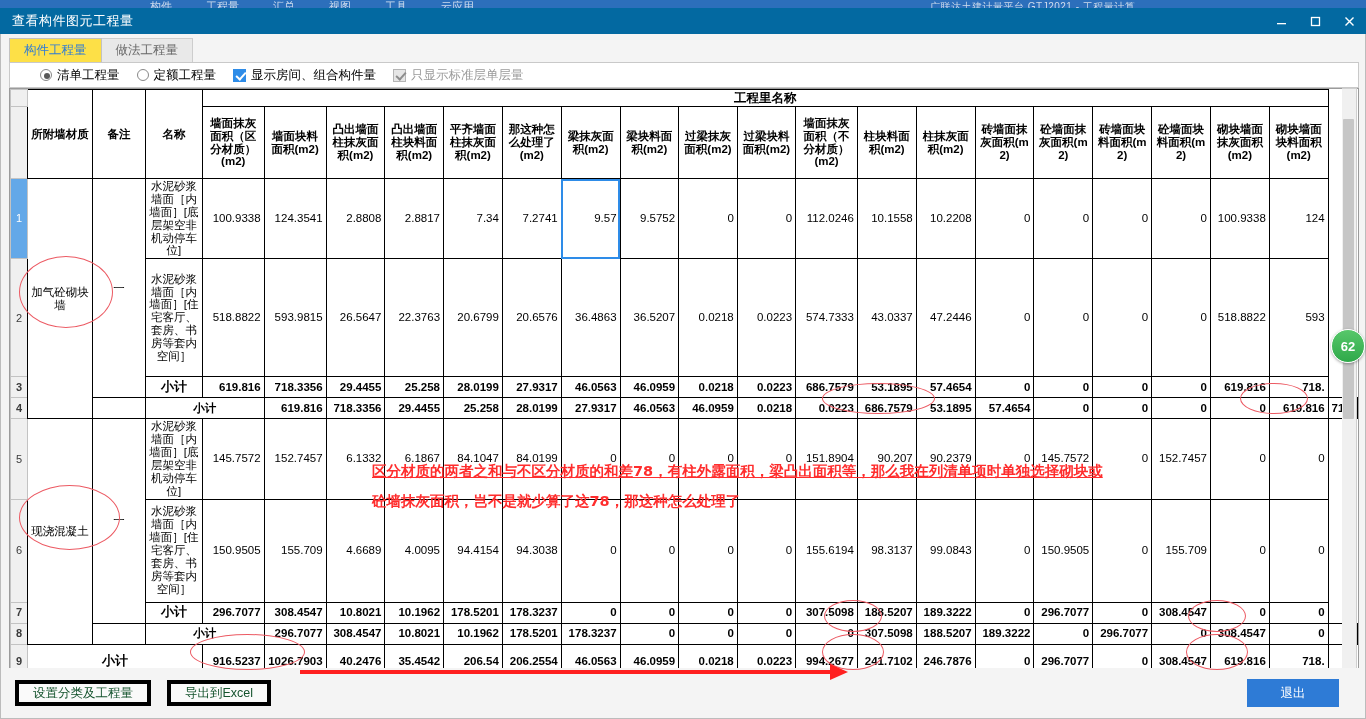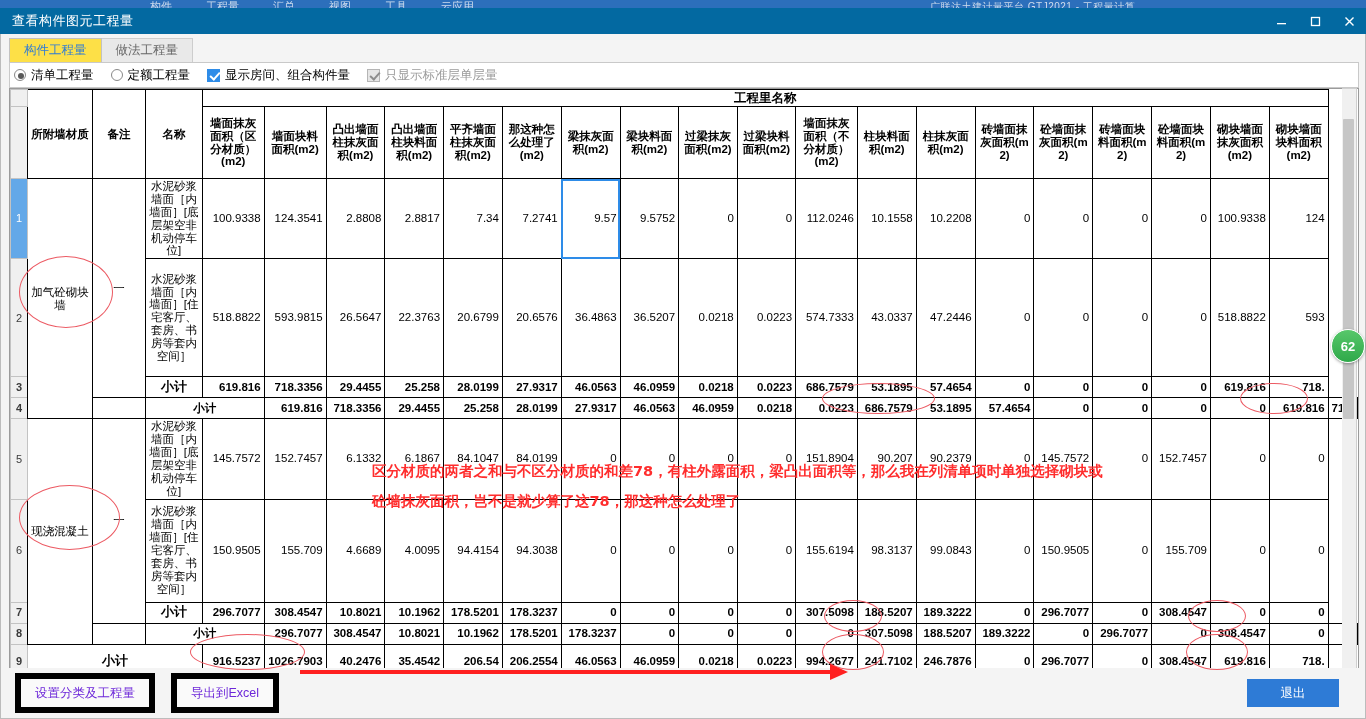--- a/index.html
+++ b/index.html
@@ -69,21 +69,21 @@
   }
   .tab.active {
     background:#fde047; color:#2e7bd6; border-color:#c2c2c2;
     position:relative; z-index:2;
   }
 
   
   .optionbar {
     position:absolute; top:28px; left:8px; width:1350px; height:26px;
     background:#fff; border:1px solid #c9c9c9;
-    display:flex; align-items:center; padding-left:4px; gap:7px;
+    display:flex; align-items:center; padding-left:30px; gap:7px;
   }
   .opt { display:flex; align-items:center; gap:5px; font-size:12.5px; margin-right:10px;}
   .radio-dot {
     width:12px; height:12px; border:1px solid #888; border-radius:50%;
     background:#fff; display:inline-block; position:relative;
   }
   .radio-dot.on::after {
     content:""; position:absolute; left:2.5px; top:2.5px;
     width:6px; height:6px; border-radius:50%; background:#595959;
   }
@@ -161,23 +161,23 @@
     background:#c6c6c6; border-radius:1px;
   }
 
   
   .bottombar {
     position:absolute; bottom:0; left:0; width:1364px; height:50px;
     background:#f4f4f4;
     display:flex; align-items:center; padding:0 14px;
   }
   .btn {
-    height:40px; min-width:104px; padding:0 14px;
-    background:#fafafa; border:6px solid #000000;
-    font-size:12.5px; color:#6d28d9; margin-right:16px;
+    height:26px; min-width:104px; padding:0 14px;
+    background:#fafafa; border:4px solid #000000;
+    font-size:12.5px; color:#14532d; margin-right:16px;
     display:flex; align-items:center; justify-content:center;
   }
   .btn-primary {
     margin-left:auto; margin-right:12px;
     background:#2e7bd6; border:1px solid #2e7bd6; color:#fff;
     min-width:92px; height:28px;
   }
 
   
   .ink { position:absolute; pointer-events:none; }
@@ -571,15 +571,15 @@
   <div class="ellipse" style="left:1188px;top:600px;width:58px;height:32px;"></div>
   <div class="ellipse" style="left:190px;top:634px;width:115px;height:36px;"></div>
   <div class="ellipse" style="left:822px;top:634px;width:62px;height:36px;"></div>
   <div class="ellipse" style="left:1186px;top:634px;width:62px;height:36px;"></div>
 
   <svg class="red-arrow" style="left:0;top:0;" width="1366" height="719">
     <line x1="300" y1="672" x2="830" y2="672" stroke="#ff2020" stroke-width="4"></line>
     <polygon points="830,664 848,672 830,680" fill="#ff2020"></polygon>
   </svg>
 
-  <div class="annot-text" style="left:372px;top:461px;">区分材质的两者之和与不区分材质的和差78，有柱外露面积，梁凸出面积等，那么我在列清单项时单独选择砌块或</div>
+  <div class="annot-text" style="left:372px;top:461px;text-decoration:underline;">区分材质的两者之和与不区分材质的和差78，有柱外露面积，梁凸出面积等，那么我在列清单项时单独选择砌块或</div>
   <div class="annot-text" style="left:372px;top:491px;">砼墙抹灰面积，岂不是就少算了这78，那这种怎么处理了</div>
 </div>
 
 </body></html>

